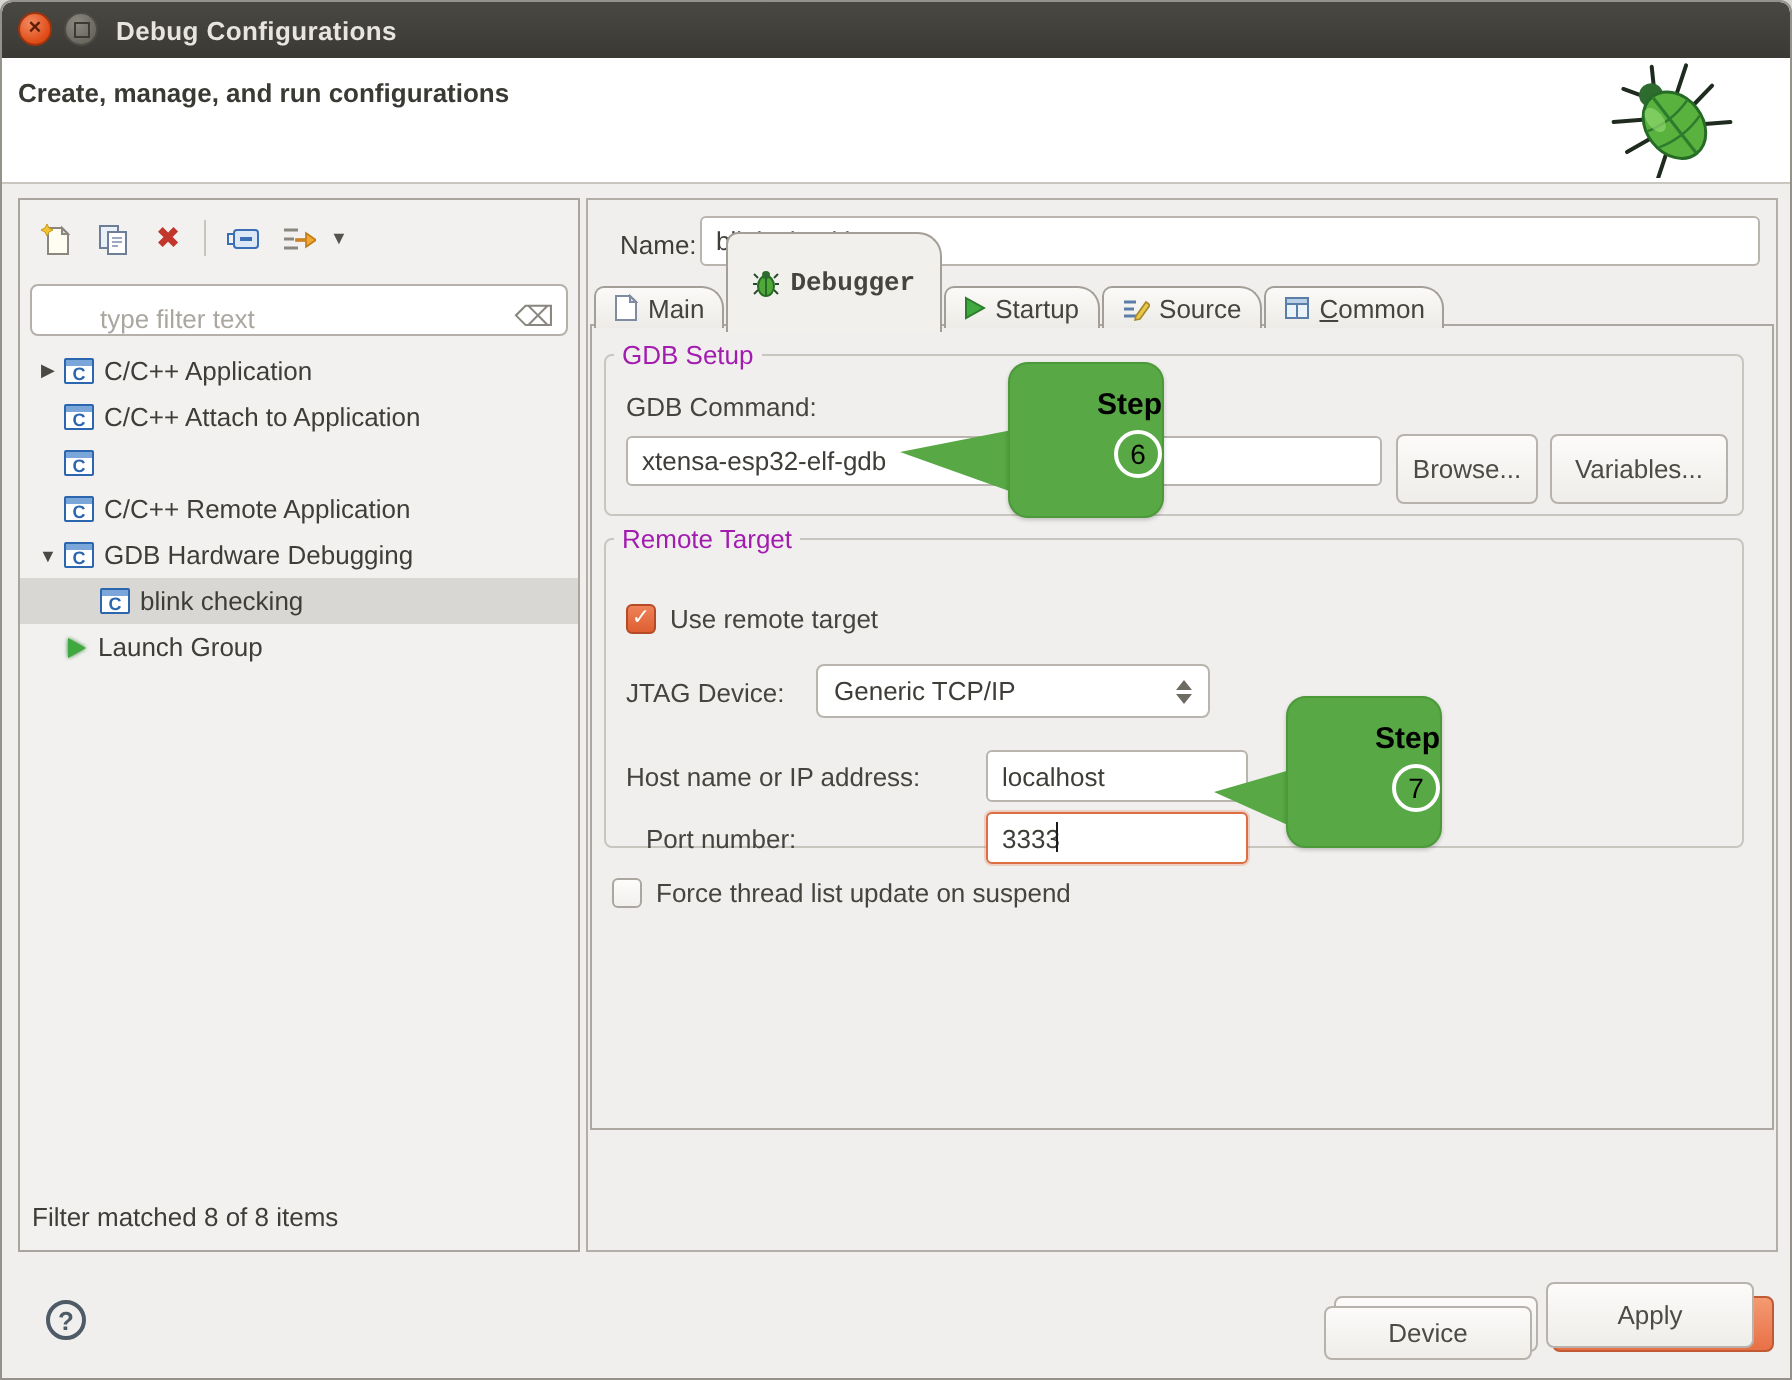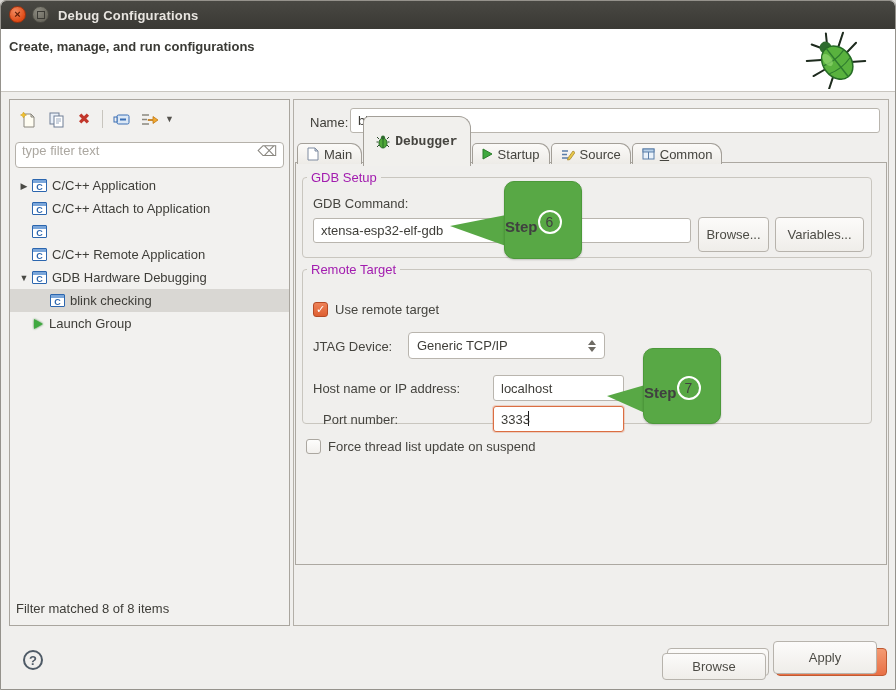--- a/index.html
+++ b/index.html
@@ -30,21 +30,21 @@
   #left-panel{position:absolute;left:8px;top:98px;width:281px;height:527px;
               border:1px solid #A9A59E;background:#F2F1EF;box-sizing:border-box;}
   #lp-toolbar{position:absolute;left:0;top:5px;width:100%;height:28px;display:flex;align-items:center;}
   .tb-icon{width:20px;height:20px;display:flex;align-items:center;justify-content:center;margin-left:8px;}
   .tb-sep{width:1px;height:18px;background:#C8C5BE;margin-left:8px;}
   #delete-icon{color:#C2372B;font-size:15px;font-weight:bold;}
   #toolbar-caret{color:#55534E;font-size:9px;margin-left:6px;}
 
   #filter-box{position:absolute;left:5px;top:42px;width:269px;height:26px;background:#FFF;
               border:1px solid #B5B1AA;border-radius:4px;box-sizing:border-box;
-              display:flex;align-items:flex-start;}
+              display:flex;align-items:flex-end;padding-left:28px;}
   #filter-input{flex:1;border:none;outline:none;background:transparent;font-size:13px;
                 color:#3E3D38;padding:0 6px;font-family:inherit;}
   #filter-input::placeholder{color:#ABA7A0;}
   #filter-clear{color:#8A8780;font-size:14px;padding-right:6px;cursor:default;}
 
   #tree{position:absolute;left:0;top:74px;width:100%;}
   .tree-row{position:absolute;left:0;width:100%;height:23px;display:flex;align-items:center;font-size:13px;color:#3E3D38;}
   .tree-row.selected{background:#D9D7D3;}
   .tw{width:12px;text-align:center;font-size:9px;color:#4A4A45;margin-left:8px;flex:none;}
   .tw.empty{visibility:hidden;}
@@ -130,21 +130,21 @@
   #help-btn{position:absolute;left:22px;top:649px;width:20px;height:20px;border-radius:50%;
             border:2px solid #4E5A66;color:#4E5A66;font-size:13px;font-weight:bold;
             display:flex;align-items:center;justify-content:center;box-sizing:border-box;background:transparent;}
   #close-dlg-btn{position:absolute;left:666px;top:647px;width:102px;height:28px;}
   #debug-btn{position:absolute;left:775px;top:647px;width:111px;height:28px;
              background:linear-gradient(#F49A72,#E87046);border:1px solid #C05A32;
              color:#50301E;font-weight:bold;}
 
   
   .callout{position:absolute;background:#58A845;border:1px solid #4C993A;border-radius:10px;
-           color:#404040;display:flex;flex-direction:row;align-items:center;z-index:10;
+           color:#000000;display:flex;flex-direction:column;align-items:flex-end;z-index:10;
            box-shadow:0 1px 2px rgba(0,0,0,.2);}
   .callout .step-word{font-size:15px;font-weight:bold;margin-top:12px;}
   .callout .step-num{width:24px;height:24px;border:2px solid #FFF;border-radius:50%;
                      display:flex;align-items:center;justify-content:center;font-size:14px;
                      margin-top:4px;box-sizing:border-box;}
   .callout-arrow{position:absolute;width:0;height:0;z-index:9;}
   #callout-6{left:503px;top:180px;width:76px;height:76px;}
   #arrow-6{left:449px;top:214px;border-top:11px solid transparent;border-bottom:20px solid transparent;
            border-right:56px solid #58A845;}
   #callout-7{left:642px;top:347px;width:76px;height:74px;}
@@ -377,21 +377,21 @@
         <input id="host-input" class="text-input" value="localhost" style="">
 
         <span id="port-label" class="fld-label">Port number:</span>
         <input id="port-input" class="text-input" value="3333" style="">
         <span id="port-caret"></span>
       </fieldset>
 
       <span id="force-cb" class="checkbox unchecked"></span>
       <span id="force-label" class="fld-label">Force thread list update on suspend</span>
 
-      <button id="revert-btn" class="push-btn">Browse</button>
+      <button id="revert-btn" class="push-btn">Device</button>
       <button id="apply-btn" class="push-btn">Apply</button>
     </div>
   </div>
 
   <button id="help-btn">?</button>
   <button id="close-dlg-btn" class="push-btn">Close</button>
   <button id="debug-btn" class="push-btn">Debug</button>
 
   <div class="callout-arrow" id="arrow-6"></div>
   <div class="callout" id="callout-6">

